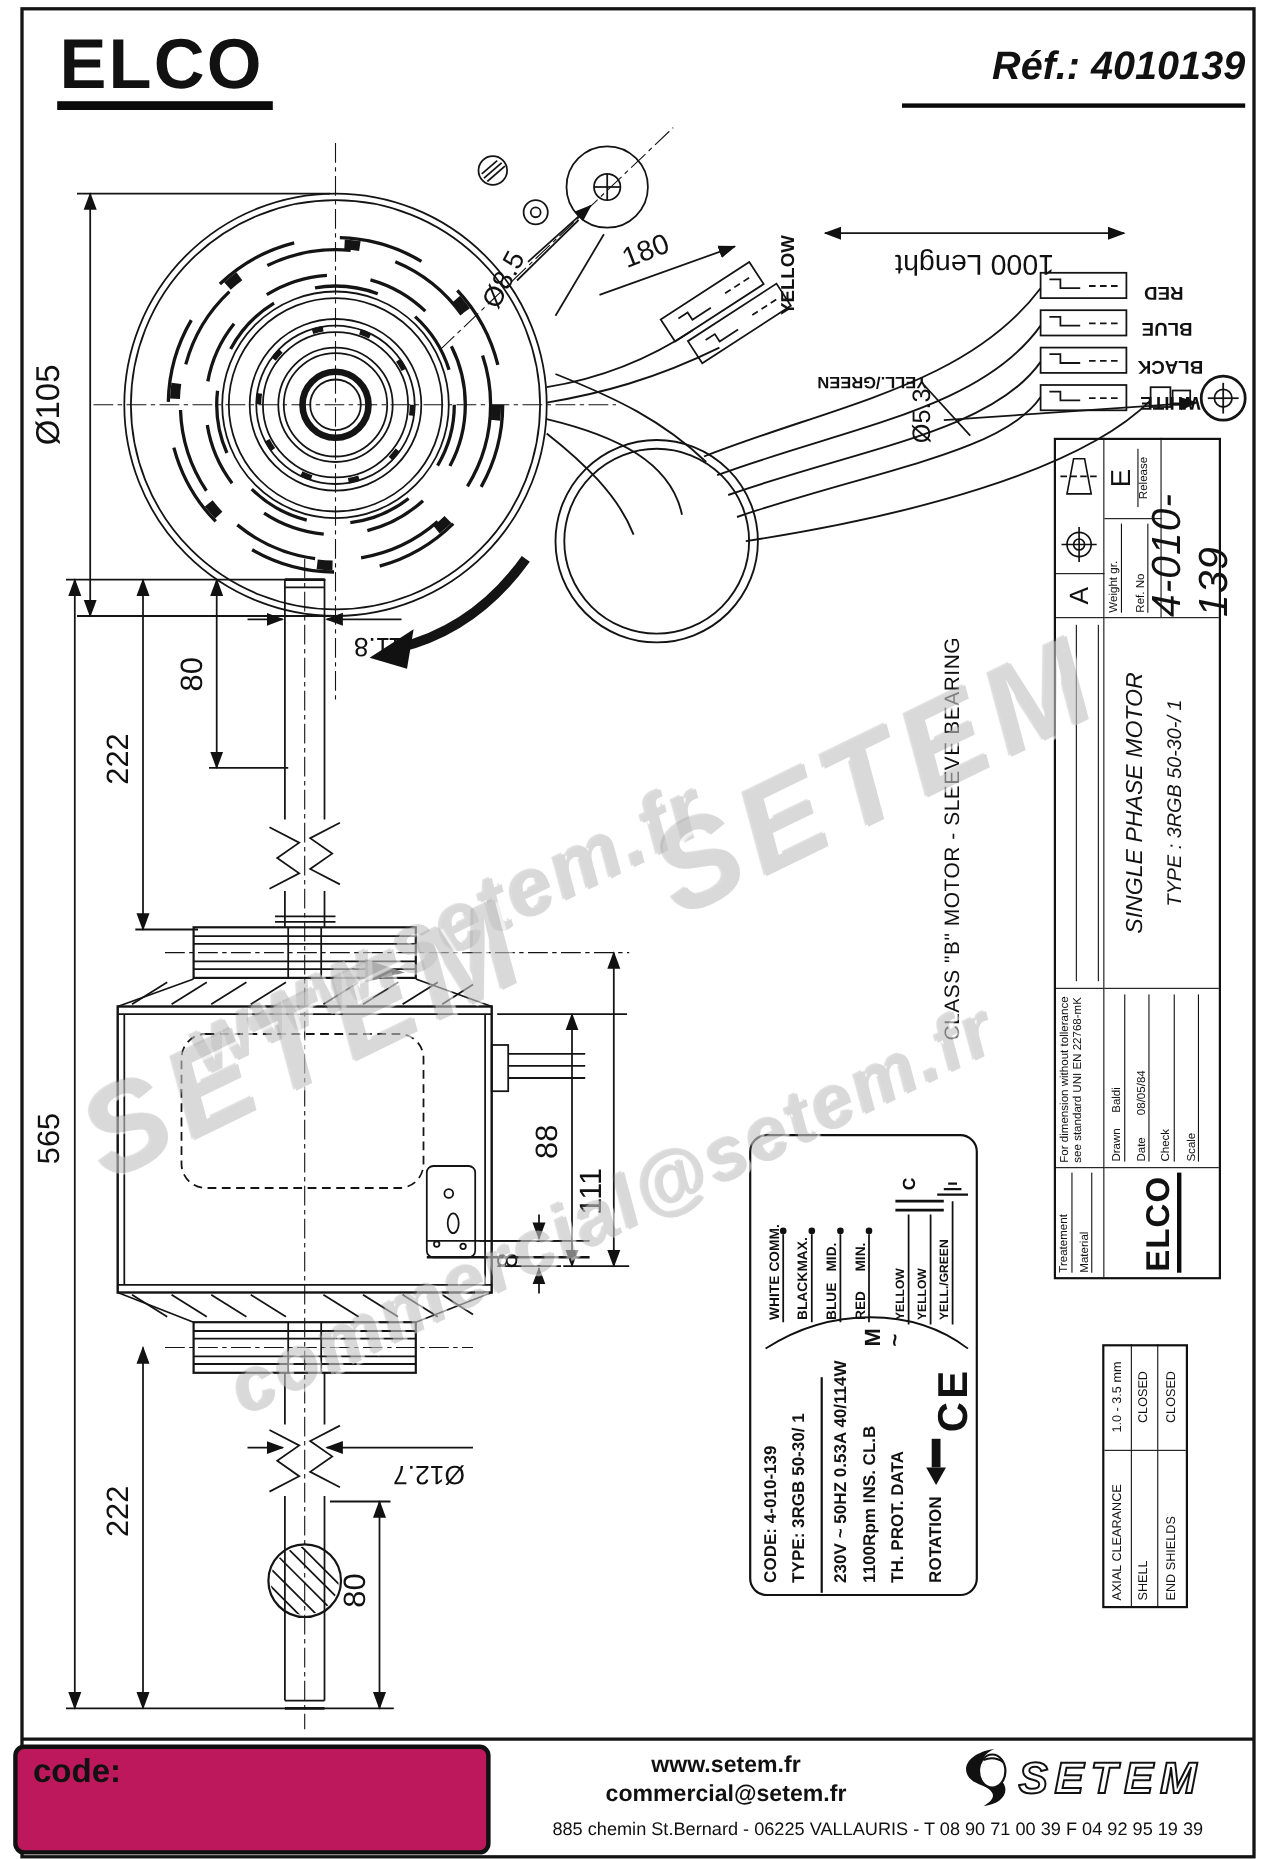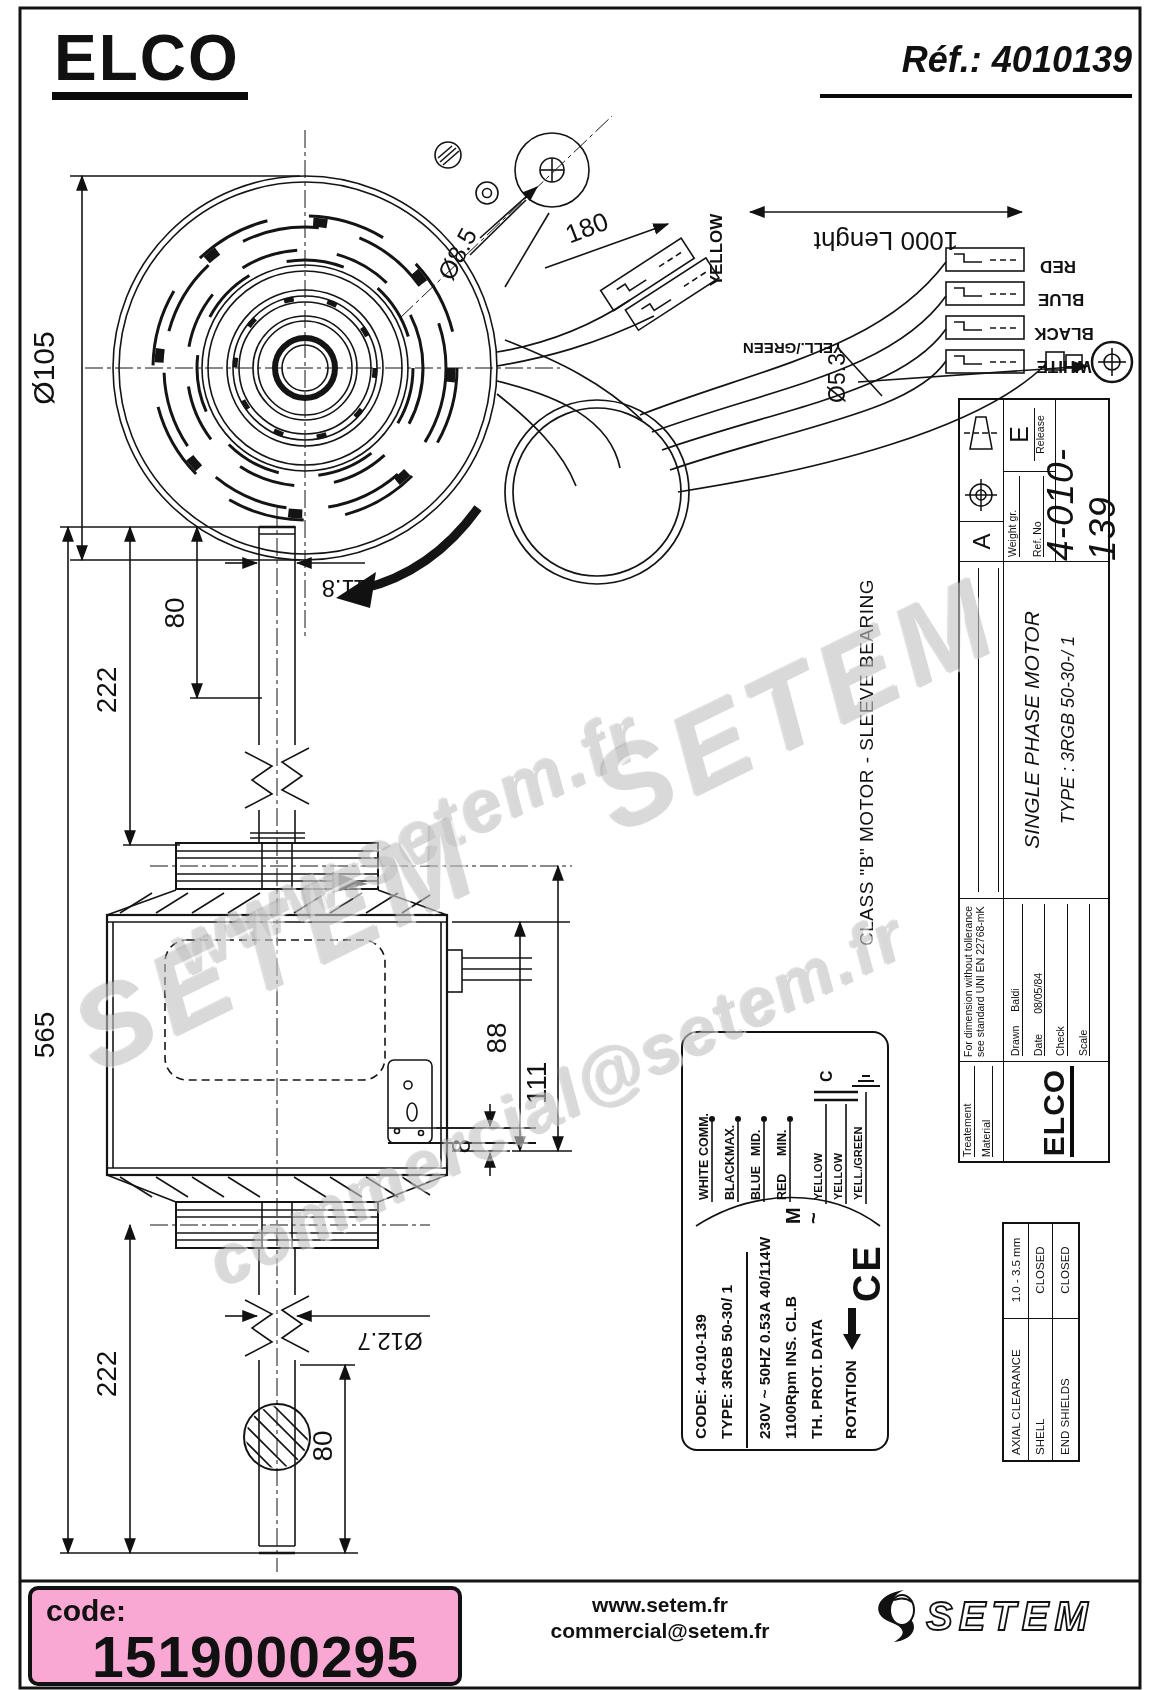--- a/index.html
+++ b/index.html
@@ -40,22 +40,22 @@
   .np .border{position:absolute;left:1px;top:1px;width:420px;height:208px;border:2.5px solid #111;
       border-radius:16px;box-sizing:border-box;}
   .np .txt{position:absolute;left:13px;font-size:15.5px;font-weight:bold;white-space:nowrap;}
   .np .divline{position:absolute;left:4px;top:66px;width:196px;border-top:2px solid #111;}
   .rotarrow{display:inline-block;vertical-align:middle;margin-left:10px;}
   .rotarrow .tri{display:inline-block;width:0;height:0;border-top:9px solid transparent;
       border-bottom:9px solid transparent;border-right:16px solid #111;vertical-align:middle;}
   .rotarrow .bar{display:inline-block;width:26px;height:8px;background:#111;vertical-align:middle;}
   .np .ce{position:absolute;left:150px;top:166px;font-weight:900;font-size:38px;letter-spacing:3px;}
   
-  .codebox{position:absolute;left:28px;top:1586px;width:434px;height:100px;z-index:30;
-     border:4px solid #111;border-radius:10px;box-sizing:border-box;background:#f9a8d4;}
+  .codebox{position:absolute;left:12px;top:1586px;width:434px;height:100px;z-index:30;
+     border:4px solid #111;border-radius:10px;box-sizing:border-box;background:#be185d;}
   .codebox .cl{position:absolute;left:14px;top:4px;font-size:30px;font-weight:bold;}
   .codebox .cv{position:absolute;left:60px;top:34px;font-size:57px;font-weight:900;letter-spacing:1px;}
   .f-site{position:absolute;left:480px;top:1592px;width:360px;text-align:center;z-index:30;
      font-size:21px;font-weight:bold;line-height:1.25;}
   .f-addr{position:absolute;left:460px;top:1654px;width:676px;text-align:center;z-index:30;font-size:16.5px;}
   .setem-logo{position:absolute;left:856px;top:1584px;z-index:30;}
 </style>
 </head>
 <body>
 
@@ -474,26 +474,26 @@
     </svg>
   </div>
 
   <div class="wm" style="left:150px;top:800px;font-size:74px;">www.setem.fr</div>
   <div class="wm" style="left:60px;top:880px;font-size:112px;letter-spacing:10px;">SETEM</div>
   <div class="wm" style="left:580px;top:640px;font-size:112px;letter-spacing:10px;">SETEM</div>
   <div class="wm" style="left:175px;top:1060px;font-size:68px;">commercial@setem.fr</div>
 
   <div class="codebox">
     <div class="cl">code:</div>
-    <div class="cv">1519000295</div>
   </div>
   <div class="f-site">
     <div>www.setem.fr</div>
     <div>commercial@setem.fr</div>
   </div>
+  <div class="f-addr">885 chemin St.Bernard  -  06225 VALLAURIS  -  T 08 90 71 00 39   F 04 92 95 19 39</div>
   <div class="setem-logo">
     <svg width="280" height="64" viewBox="0 0 280 64">
       <g>
         <path d="M48,6 C20,10 14,30 34,38 C48,43 52,50 38,58 C58,56 66,40 48,30 C34,22 34,12 48,6 z" fill="#111"></path>
         <ellipse cx="46" cy="26" rx="12" ry="15" fill="#fff" stroke="#111" stroke-width="2"></ellipse>
         <path d="M38,16 q10,-4 18,2" stroke="#111" fill="none" stroke-width="2"></path>
       </g>
       <text x="70" y="46" font-family="Liberation Sans, sans-serif" font-size="40" font-weight="900" font-style="italic" letter-spacing="6" fill="#fff" stroke="#111" stroke-width="1.8">SETEM</text>
     </svg>
   </div>

